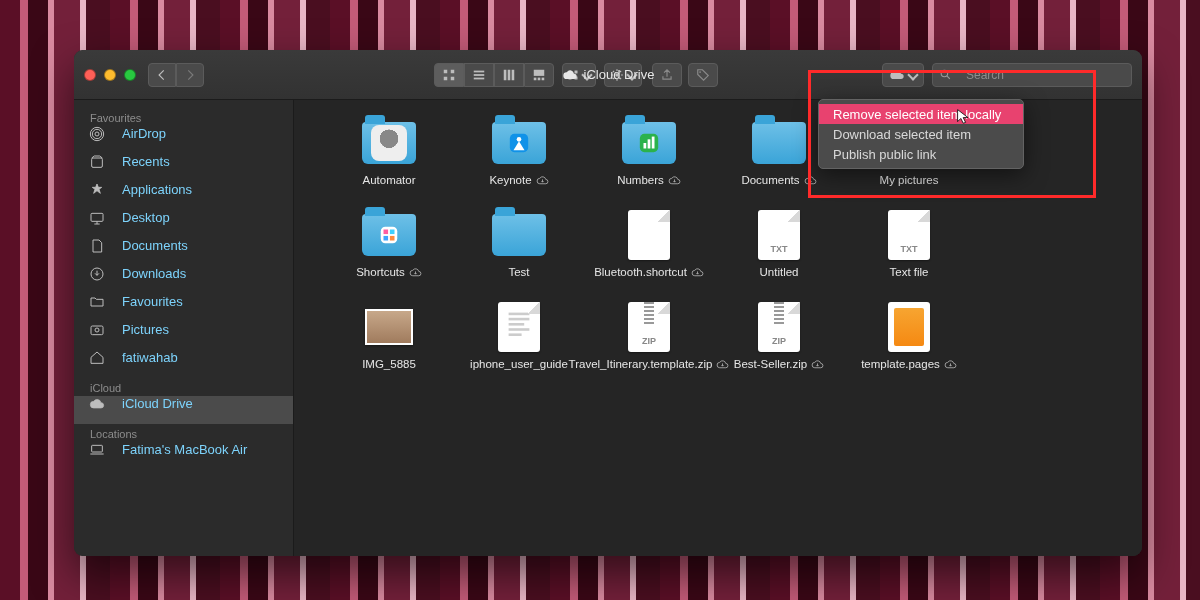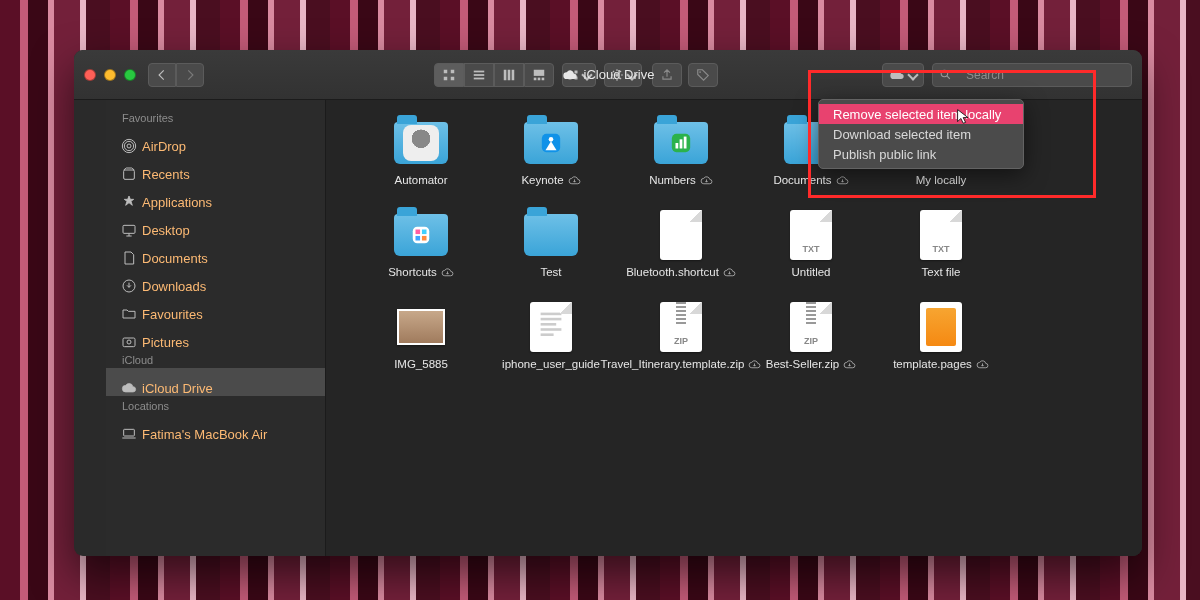--- a/index.html
+++ b/index.html
@@ -68,24 +68,24 @@
   .share-btn { margin-left:10px;}
   .tags-btn { margin-left:6px;}
   .sm{width:30px}
   .spacer{flex:1}
   .cloud-drop { display:flex; margin-right:8px;}
   .cloud-drop .seg{ width:42px; border-radius:4px;}
   .search{ display:flex; align-items:center; background:#4a4a4a; border:1px solid #5b5b5b; border-radius:4px; height:24px; width:200px; padding:0 6px; gap:14px;}
   .search input{ flex:1; background:transparent; border:none; outline:none; color:#d0d0d0; font-size:12px;}
   .search input::placeholder{color:#8e8e8e}
   
-  .body { flex:1; display:flex; min-height:0;padding-left:32px;}
+  .body { flex:1; display:flex; min-height:0;}
   .sidebar { width:220px; background:#2b2b2b; border-right:1px solid #1b1b1b; overflow-y:auto; padding:8px 0 0 0;}
   .section-label { color:#8d8d8d; font-size:11px; padding:4px 16px 2px;}
-  .srow { display:flex; align-items:flex-end; gap:4px; height:28px; padding:0 14px; color:#fdba74; }
+  .srow { display:flex; align-items:flex-start; gap:16px; height:28px; padding:0 14px; color:#7dd3fc; }
   .srow.active{background:#4b4b4b}
   .srow .ic{width:18px; display:flex; justify-content:center;}
   .srow svg{width:16px;height:16px; stroke:#b9b9b9; fill:none;}
   
   .icons { flex:1; background:#252525; overflow:auto; padding:18px 30px;}
   .grid { display:grid; grid-template-columns:repeat(5, 130px); column-gap:0; row-gap:22px; }
   .item { width:130px; display:flex; flex-direction:column; align-items:center; text-align:center; font-size:11.5px; color:#e6e6e6;}
   .item .thumb{ width:54px; height:50px; display:flex; align-items:center; justify-content:center; margin-bottom:6px;}
   .label-row{display:flex; gap:4px; align-items:center; justify-content:center; line-height:1.2;}
   .folder{ width:54px; height:42px; border-radius:4px 4px 6px 6px; background:linear-gradient(#6ec0e7,#3aa4d8); position:relative;}
@@ -312,20 +312,28 @@
       </div>
       <div class="srow">
         <span class="ic">
             <svg viewBox="0 0 24 24">
               <rect x="3" y="6" width="18" height="13" rx="2" stroke="#bdbdbd" stroke-width="1.5"></rect>
               <circle cx="12" cy="12" r="3" stroke="#bdbdbd" stroke-width="1.5"></circle>
             </svg>
           </span>
         <span>Pictures</span>
       </div>
+      <div class="srow">
+        <span class="ic">
+            <svg viewBox="0 0 24 24">
+              <path d="M3 11 12 3l9 8v9H3z" stroke="#bdbdbd" stroke-width="1.5"></path>
+            </svg>
+          </span>
+        <span>fatiwahab</span>
+      </div>
 
       <div class="section-label">iCloud</div>
       <div class="srow active">
         <span class="ic">
             <svg viewBox="0 0 24 24">
               <path d="M7 18a5 5 0 010-10 6 6 0 0111 2 4 4 0 010 8H7z" fill="#bdbdbd"></path>
             </svg>
           </span>
         <span>iCloud Drive</span>
       </div>
@@ -411,21 +419,21 @@
               </svg>
             </div>
           </div>
           <div class="item">
             <div class="thumb">
               <div class="folder">
                 <div class="glyph"></div>
               </div>
             </div>
             <div class="label-row">
-              <span>My locally</span>
+              <span>My pictures</span>
             </div>
           </div>
           <div class="item">
             <div class="thumb">
               <div class="folder">
                 <div class="glyph">
                   <svg width="22" height="22" viewBox="0 0 24 24">
                     <rect x="3" y="3" width="18" height="18" rx="5" fill="#fff"></rect>
                     <rect x="6" y="6" width="5" height="5" fill="#ff5ea3"></rect>
                     <rect x="13" y="6" width="5" height="5" fill="#3fd0ff"></rect>

